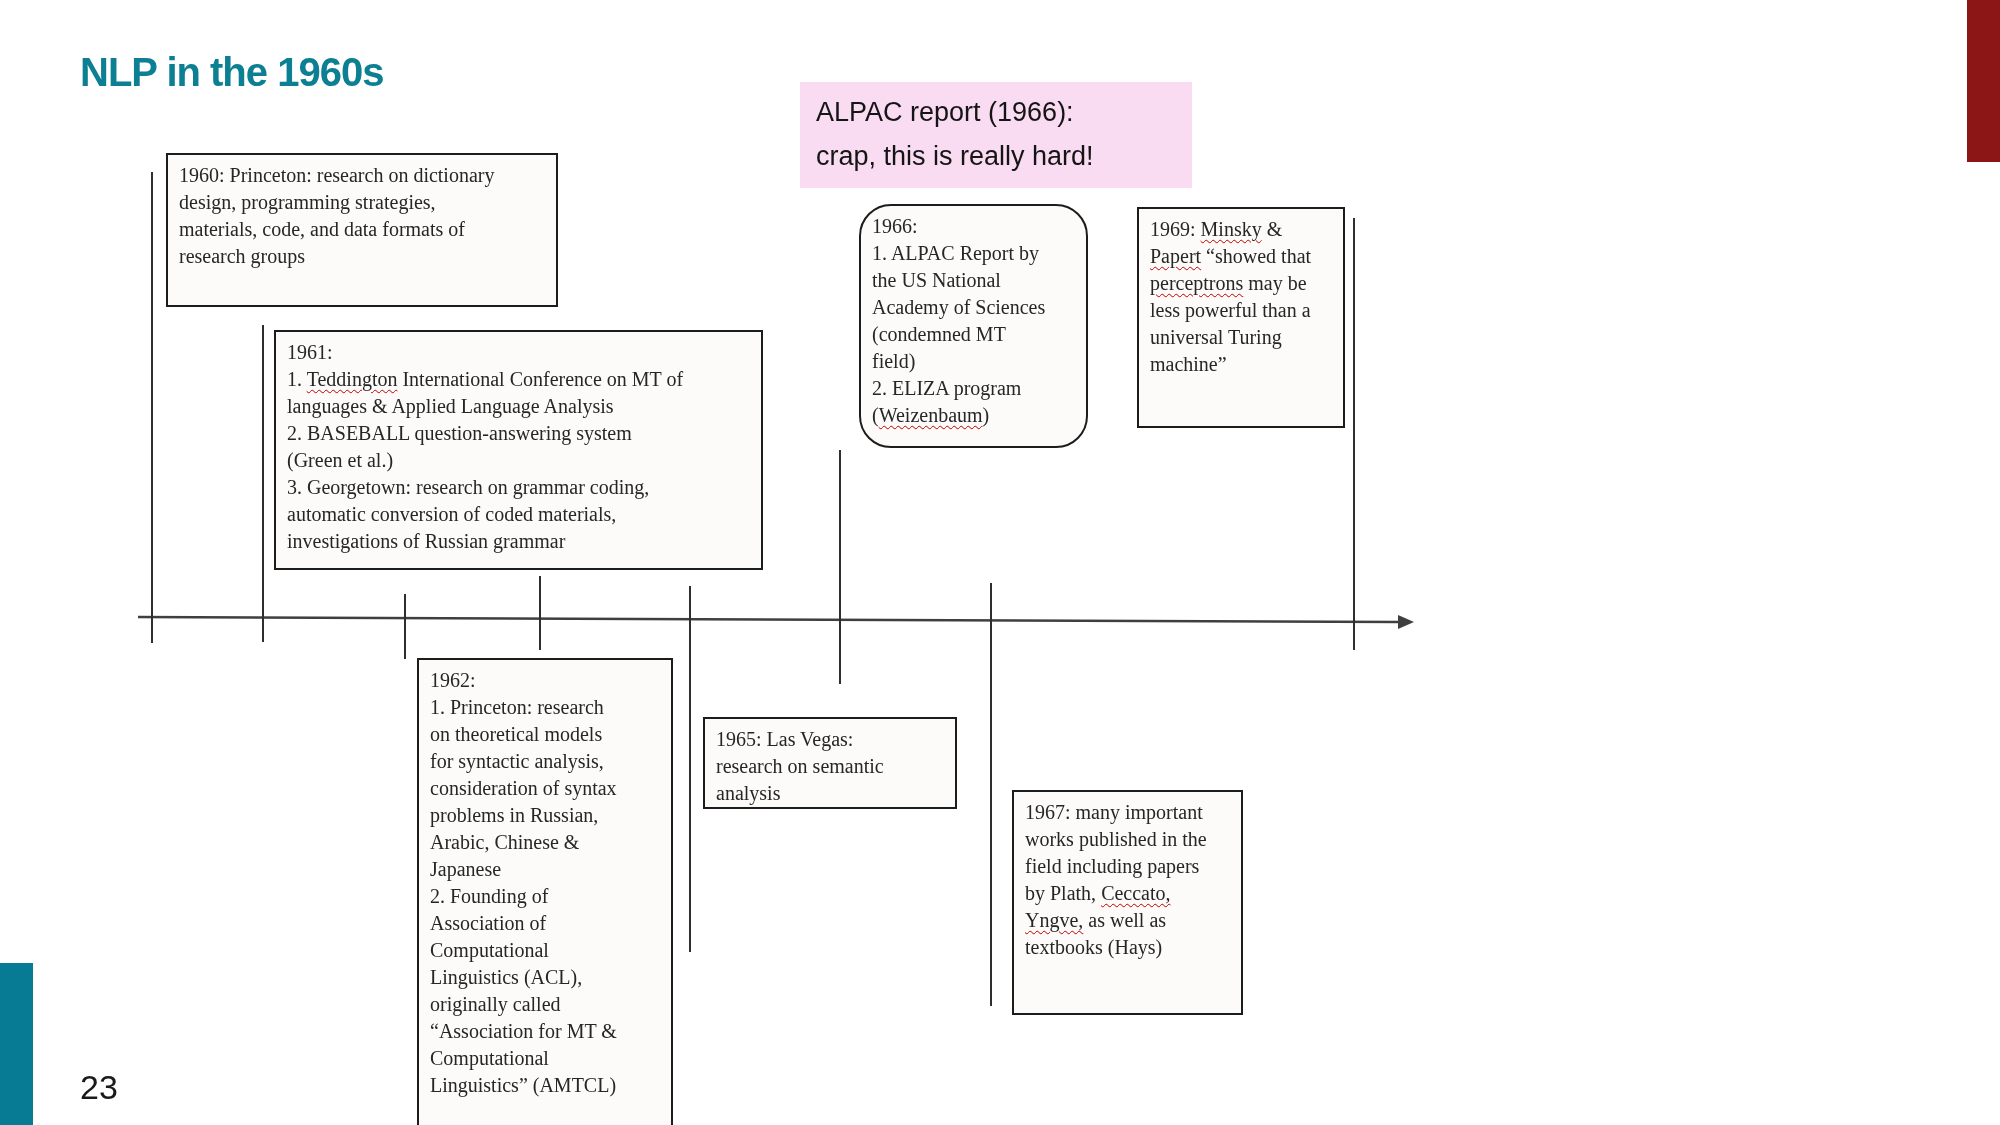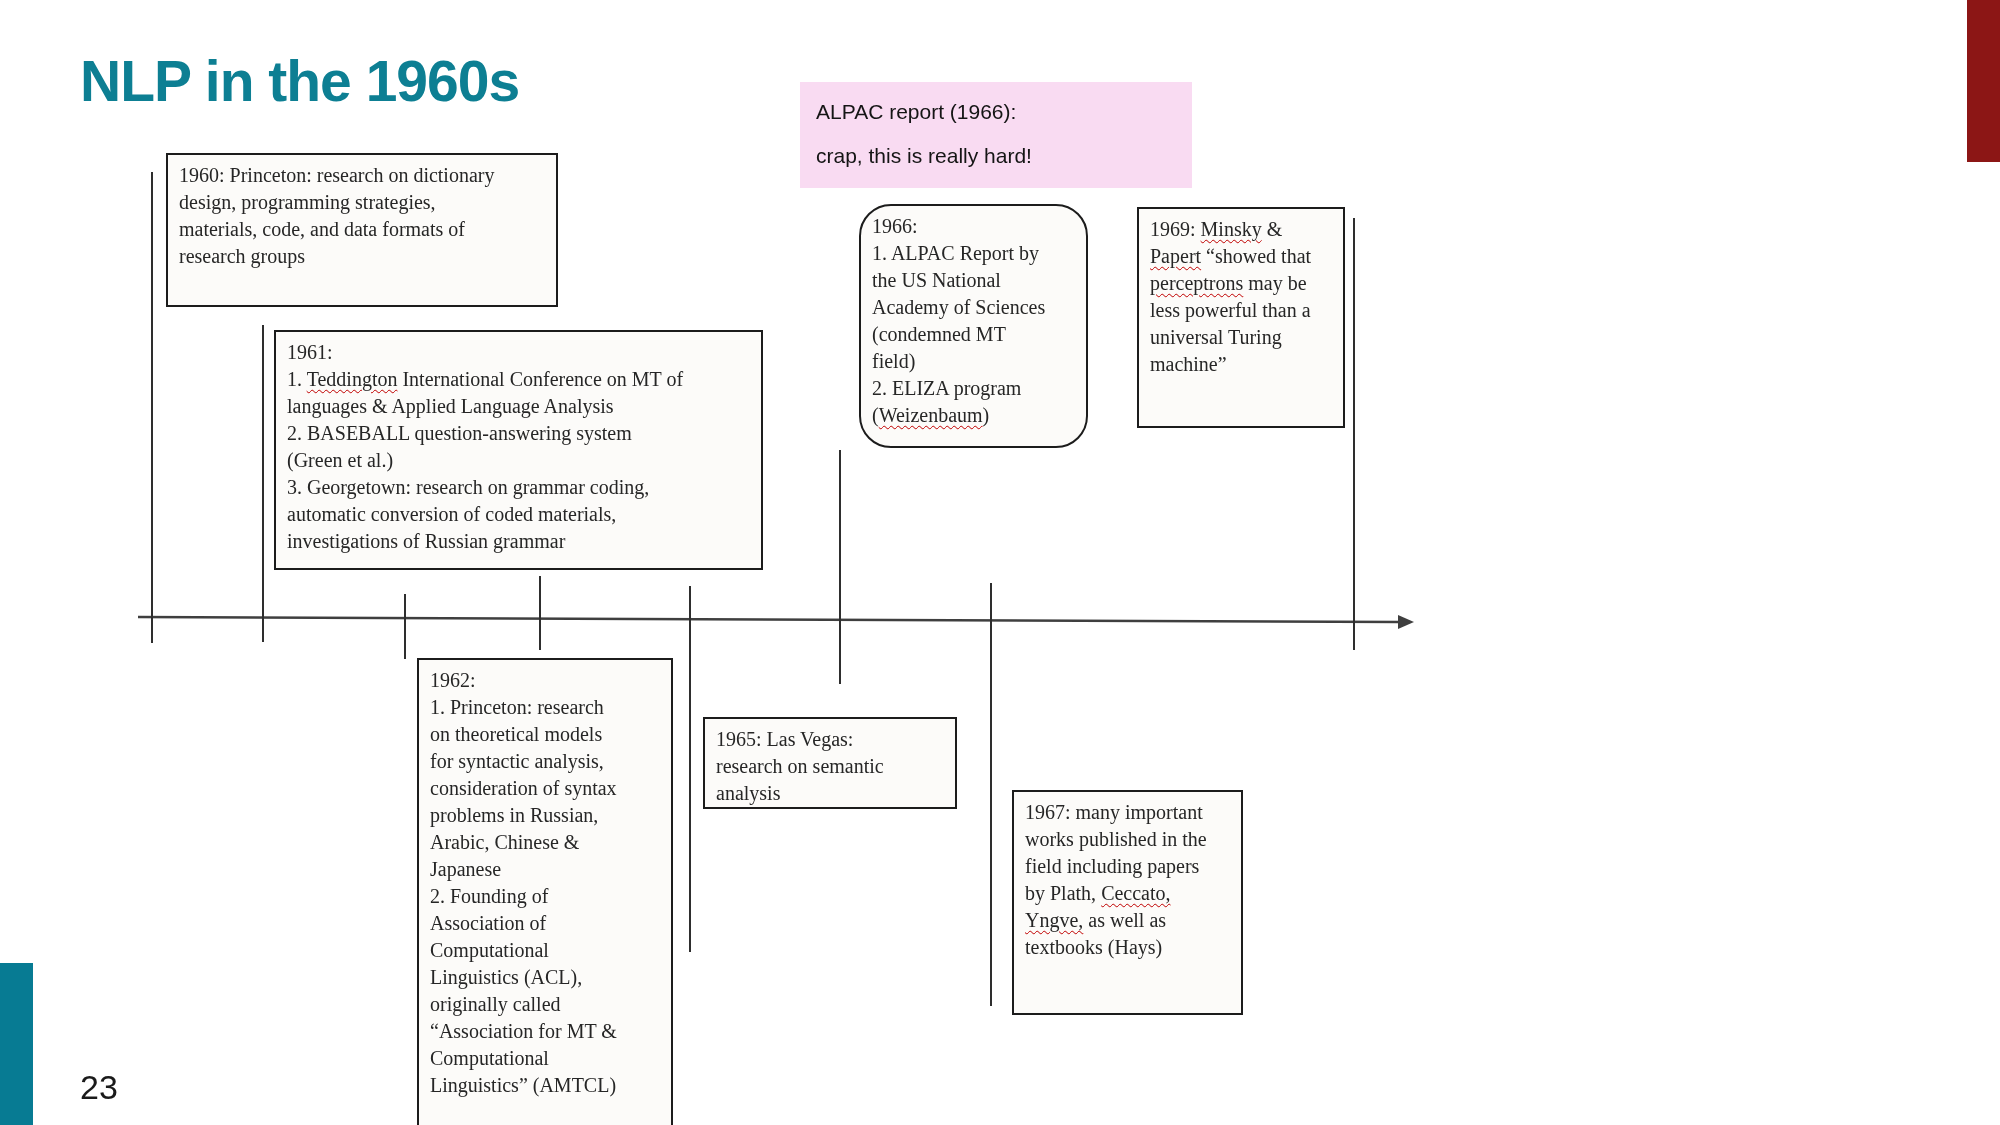--- a/index.html
+++ b/index.html
@@ -2,26 +2,26 @@
 <html><head>
 <meta charset="utf-8">
 <style>
   html,body { margin:0; padding:0; background:#ffffff; }
   .slide {
     position:relative; width:2000px; height:1125px; background:#ffffff;
     overflow:hidden; font-family:"Liberation Sans", sans-serif;
   }
   .title {
     position:absolute; left:80px; top:50px; margin:0;
-    font-size:57px; font-weight:bold; letter-spacing:-1px; line-height:1.1;
+    font-size:40px; font-weight:bold; letter-spacing:-1px; line-height:1.1;
   }
   .note {
     position:absolute; left:800px; top:82px; width:392px; height:106px;
     box-sizing:border-box; padding:8px 0 0 16px;
-    font-size:21px; line-height:44px; color:#151515;
+    font-size:27px; line-height:44px; color:#151515;
   }
   .pageno {
     position:absolute; left:80px; top:1068px; font-size:34px; color:#1a1a1a;
   }
   .teal-bar { position:absolute; left:0; top:963px; width:33px; height:162px; }
   .red-bar  { position:absolute; left:1967px; top:0; width:33px; height:162px; }
   #tl { position:absolute; left:0; top:0; }
   
   .tbox {
     position:absolute; box-sizing:border-box;

